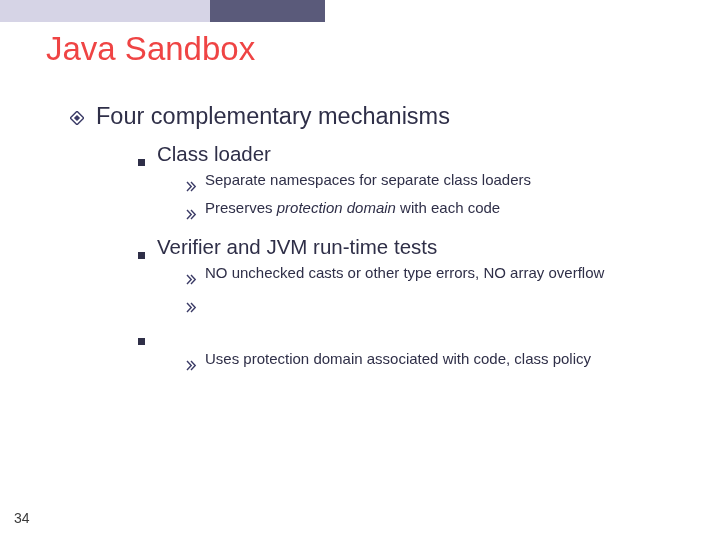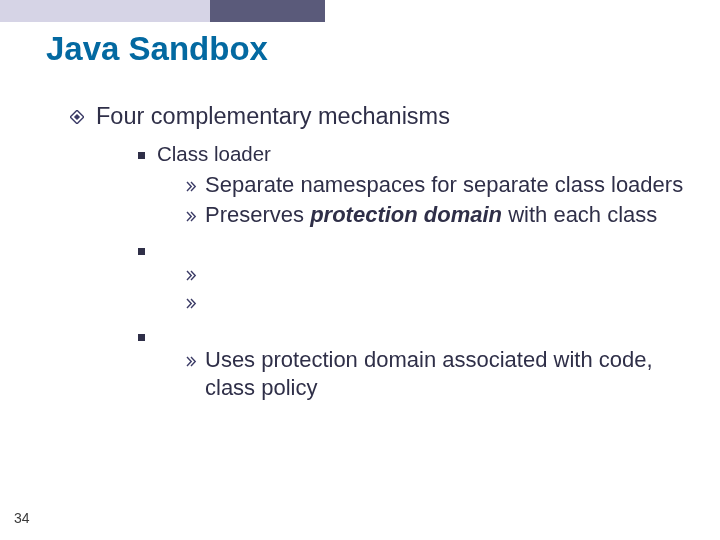--- a/index.html
+++ b/index.html
@@ -16,45 +16,45 @@
     display: flex;
   }
   .topbar .seg1 { width: 210px; background: #d6d4e6; }
   .topbar .seg2 { width: 115px; background: #5a5a7a; }
   .topbar .seg3 { flex: 1; background: #ffffff; }
   .slide {
     padding: 8px 22px 0 46px;
   }
   .title {
     font-size: 33px;
-    color: #0369a1;
-    font-weight: 700;
+    color: #ef4444;
+    font-weight: 400;
     letter-spacing: 0;
     margin-bottom: 35px;
     font-family: Verdana, Geneva, sans-serif;
   }
   .lvl1 {
     display: flex;
-    align-items: flex-start;
+    align-items: center;
     margin-left: 24px;
     margin-bottom: 12px;
   }
   .lvl1 .bullet-icon {
     margin-top: 7px;
     margin-right: 12px;
     flex-shrink: 0;
   }
   .lvl1 .text {
     font-size: 23.5px;
     color: #2f2f48;
     font-family: Verdana, Geneva, sans-serif;
   }
   .lvl2 {
     display: flex;
-    align-items: flex-start;
+    align-items: flex-end;
     margin-left: 92px;
     margin-bottom: 5px;
     margin-top: 6px;
   }
   .lvl2 .sq {
     width: 7px;
     height: 7px;
     background: #2f2f48;
     margin-top: 10px;
     margin-right: 12px;
@@ -71,25 +71,25 @@
     margin-left: 140px;
     margin-bottom: 2px;
     line-height: 1.25;
   }
   .lvl3 .arrow {
     margin-top: 6px;
     margin-right: 8px;
     flex-shrink: 0;
   }
   .lvl3 .text {
-    font-size: 22px;
+    font-size: 15px;
     color: #2f2f48;
     font-family: Verdana, Geneva, sans-serif;
   }
-  .italic { font-style: italic; font-weight: bold; }
+  .italic { font-style: italic; }
   .page-num {
     position: absolute;
     left: 14px;
     bottom: 14px;
     font-size: 14px;
     color: #3a3a3a;
     font-family: Verdana, Geneva, sans-serif;
   }
   .group { margin-bottom: 10px; }
 </style>
@@ -124,31 +124,33 @@
         <div class="lvl3">
           <span class="arrow"><svg width="11" height="11" viewBox="0 0 11 11">
               <path d="M1 1 L5.2 5.5 L1 10 M5 1 L9.2 5.5 L5 10" fill="none" stroke="#3b3b66" stroke-width="1.4"></path>
             </svg></span>
           <span class="text"><span>Separate namespaces for separate class loaders</span></span>
         </div>
         <div class="lvl3">
           <span class="arrow"><svg width="11" height="11" viewBox="0 0 11 11">
               <path d="M1 1 L5.2 5.5 L1 10 M5 1 L9.2 5.5 L5 10" fill="none" stroke="#3b3b66" stroke-width="1.4"></path>
             </svg></span>
-          <span class="text"><span>Preserves </span><span class="italic">protection domain</span><span> with each class</span></span>
+          <span class="text"><span>Preserves </span><span class="italic">protection domain</span><span> with each code</span></span>
         </div>
       </div>
       <div class="group">
         <div class="lvl2">
           <span class="sq"></span>
+          <span class="text">Verifier and JVM run-time tests</span>
         </div>
         <div class="lvl3">
           <span class="arrow"><svg width="11" height="11" viewBox="0 0 11 11">
               <path d="M1 1 L5.2 5.5 L1 10 M5 1 L9.2 5.5 L5 10" fill="none" stroke="#3b3b66" stroke-width="1.4"></path>
             </svg></span>
+          <span class="text"><span>NO unchecked casts or other type errors, NO array overflow</span></span>
         </div>
         <div class="lvl3">
           <span class="arrow"><svg width="11" height="11" viewBox="0 0 11 11">
               <path d="M1 1 L5.2 5.5 L1 10 M5 1 L9.2 5.5 L5 10" fill="none" stroke="#3b3b66" stroke-width="1.4"></path>
             </svg></span>
         </div>
       </div>
       <div class="group">
         <div class="lvl2">
           <span class="sq"></span>

